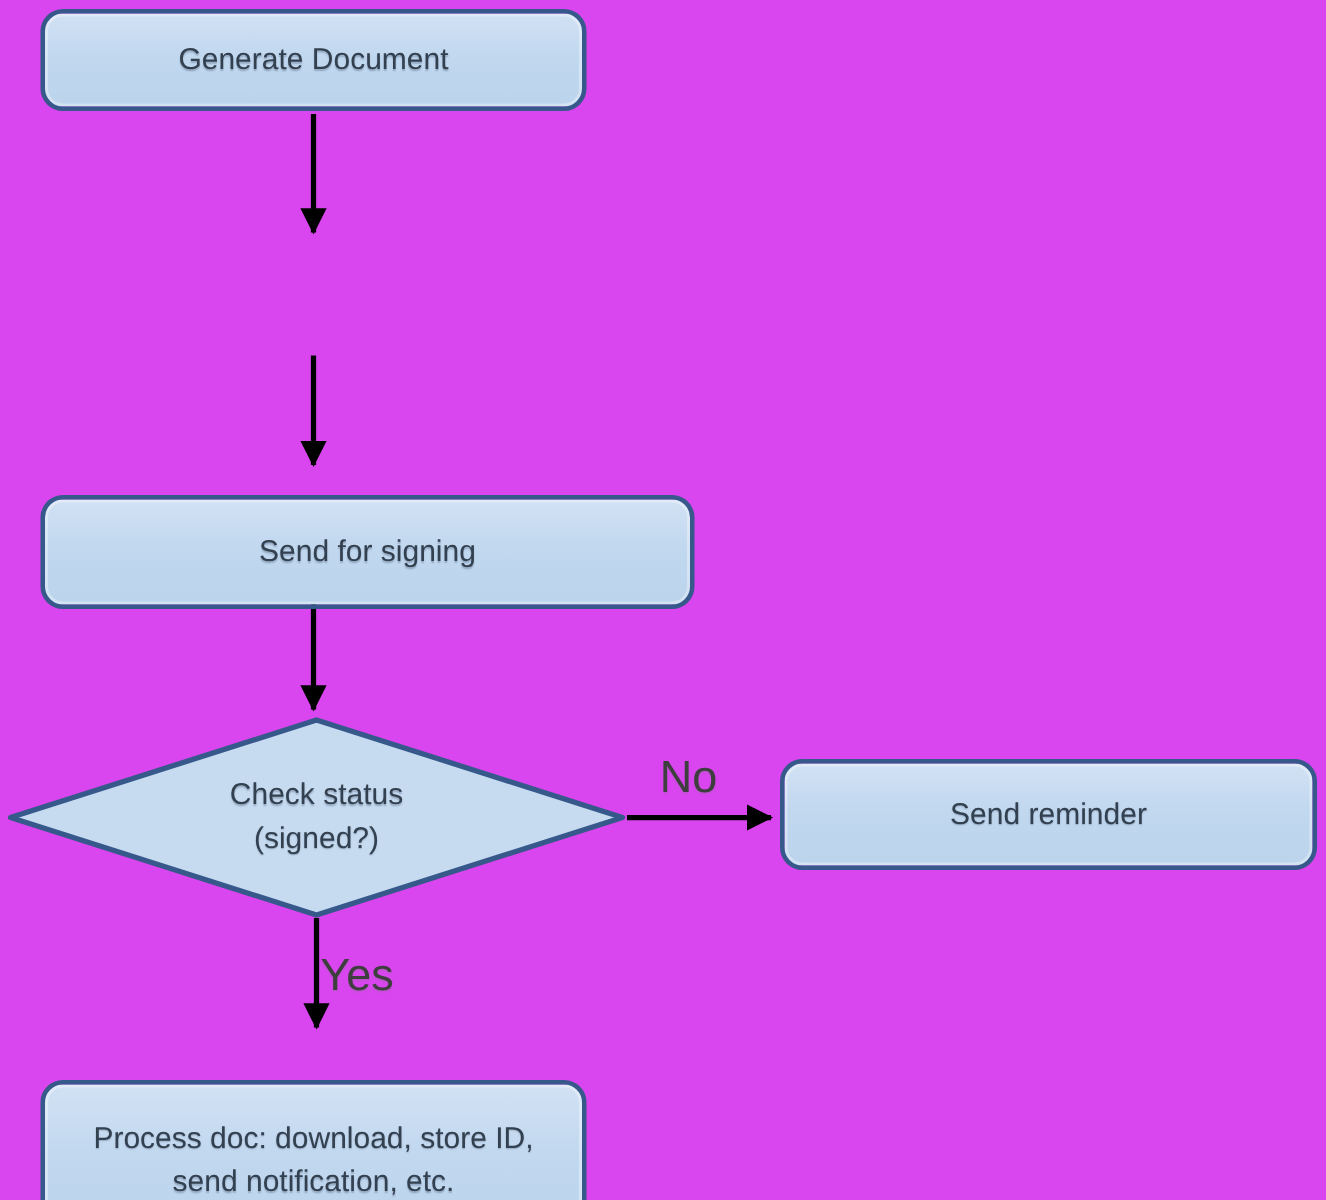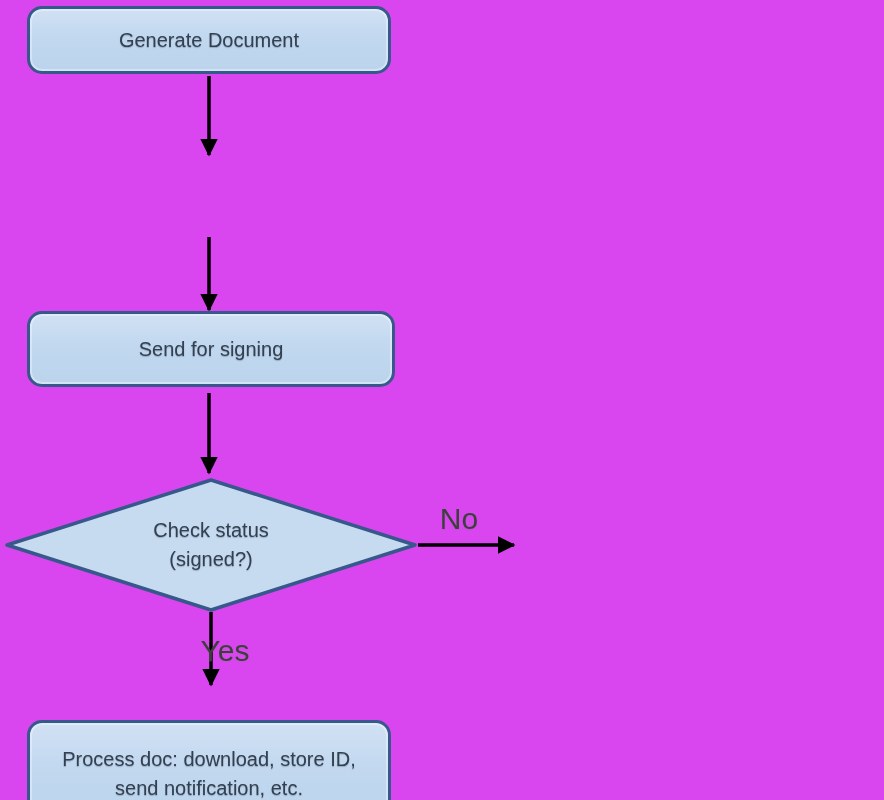--- a/index.html
+++ b/index.html
@@ -80,32 +80,35 @@
     <line x1="209" y1="393" x2="209" y2="473" stroke="#000000" stroke-width="3.5" marker-end="url(#arrowhead)"></line>
     <line x1="418" y1="545" x2="514" y2="545" stroke="#000000" stroke-width="3.5" marker-end="url(#arrowhead)"></line>
     <line x1="211" y1="612" x2="211" y2="685" stroke="#000000" stroke-width="3.5" marker-end="url(#arrowhead)"></line>
   </svg>
 
   <div class="node process" style="left:27px; top:6px; width:364px; height:68px;">
     <span class="node-label">Generate Document</span>
   </div>
 
 
-  <div class="node process" style="left:27px; top:311px; width:368px; height:76px;">
+  <div class="node process" style="left:27px; top:330px; width:436px; height:76px;">
     <span class="node-label">Send for signing</span>
   </div>
 
   <div class="decision-label-wrap" style="left:61px; top:490px; width:300px; height:110px;">
     <span class="node-label">Check status
 (signed?)</span>
   </div>
 
+  <div class="node process" style="left:520px; top:506px; width:358px; height:74px;">
+    <span class="node-label">Send reminder</span>
+  </div>
 
   <div class="node process" style="left:27px; top:690px; width:364px; height:108px;margin-top:30px;">
     <span class="node-label">Process doc: download, store ID,
 send notification, etc.</span>
   </div>
 
   <div class="edge-label" style="left:431px; top:502px; width:56px;">No</div>
 
-  <div class="edge-label" style="left:197px; top:634px; width:56px;text-align:center;">Yes</div>
+  <div class="edge-label" style="left:210px; top:634px; width:56px;text-align:center;">Yes</div>
 
 </div>
 
 </body></html>

